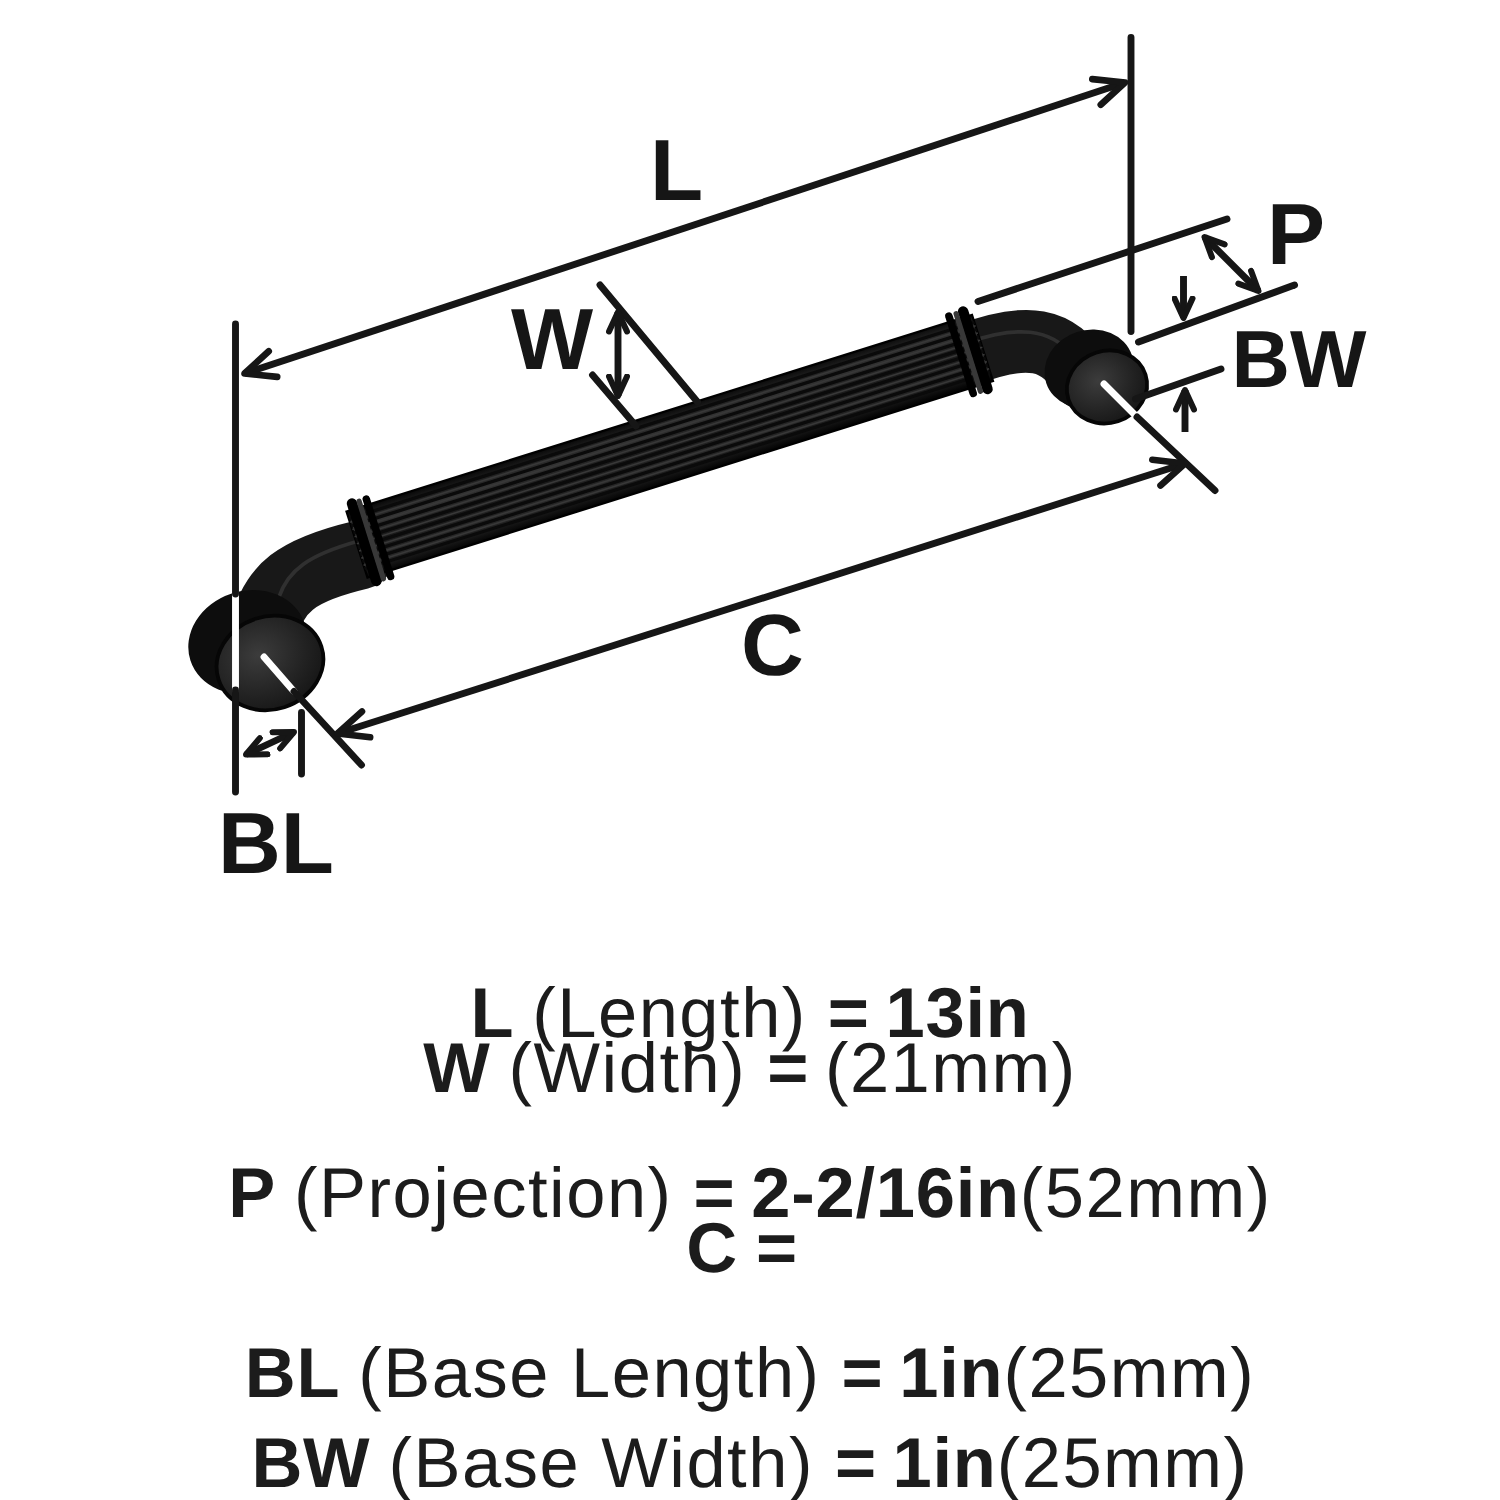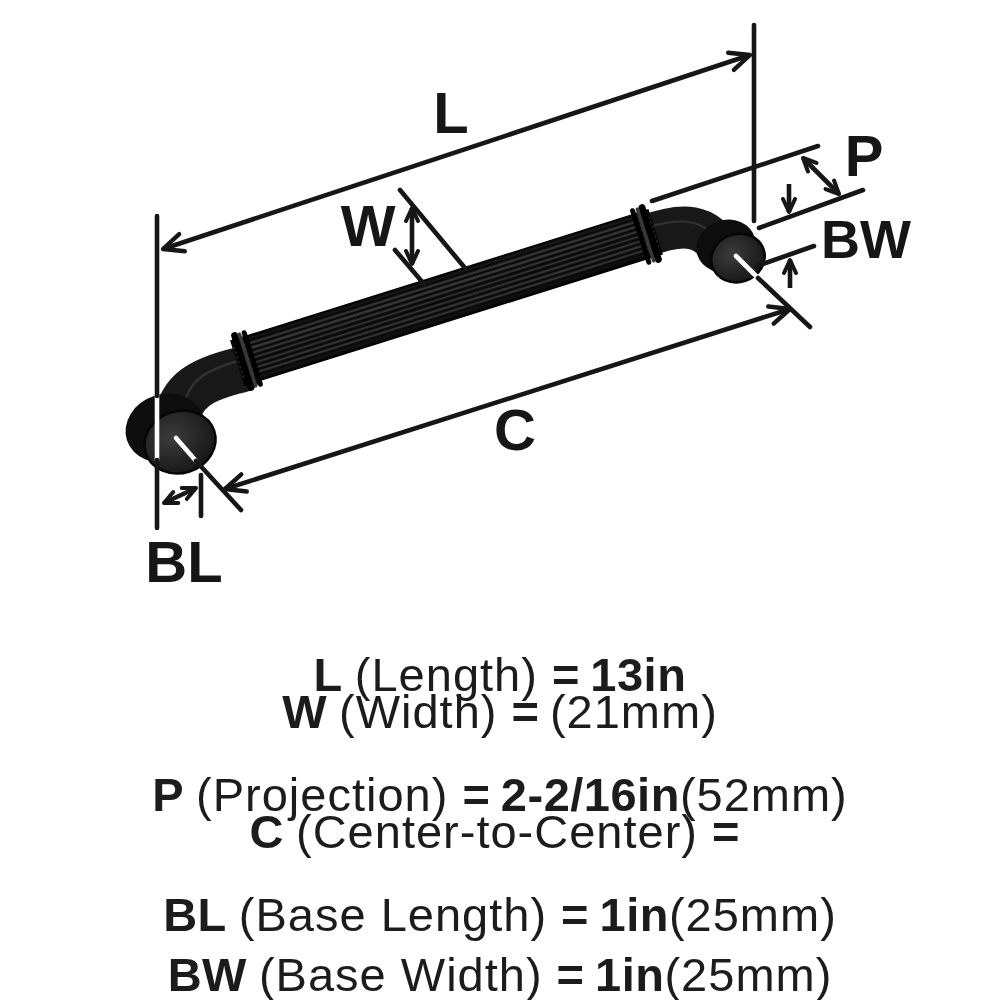--- a/index.html
+++ b/index.html
@@ -170,21 +170,20 @@
     </div>
     <div class="dim-row">
       <span class="sym">P</span>
       <span class="nm">(Projection)</span>
       <span class="eq">=</span>
       <span class="val">2-2/16in</span>
       <span class="met">(52mm)</span>
     </div>
     <div class="dim-row">
       <span class="sym">C</span>
-      <span class="nm">(Center-to-Center)</span>
       <span class="eq">=</span>
     </div>
     <div class="dim-row">
       <span class="sym">BL</span>
       <span class="nm">(Base Length)</span>
       <span class="eq">=</span>
       <span class="val">1in</span>
       <span class="met">(25mm)</span>
     </div>
     <div class="dim-row">

